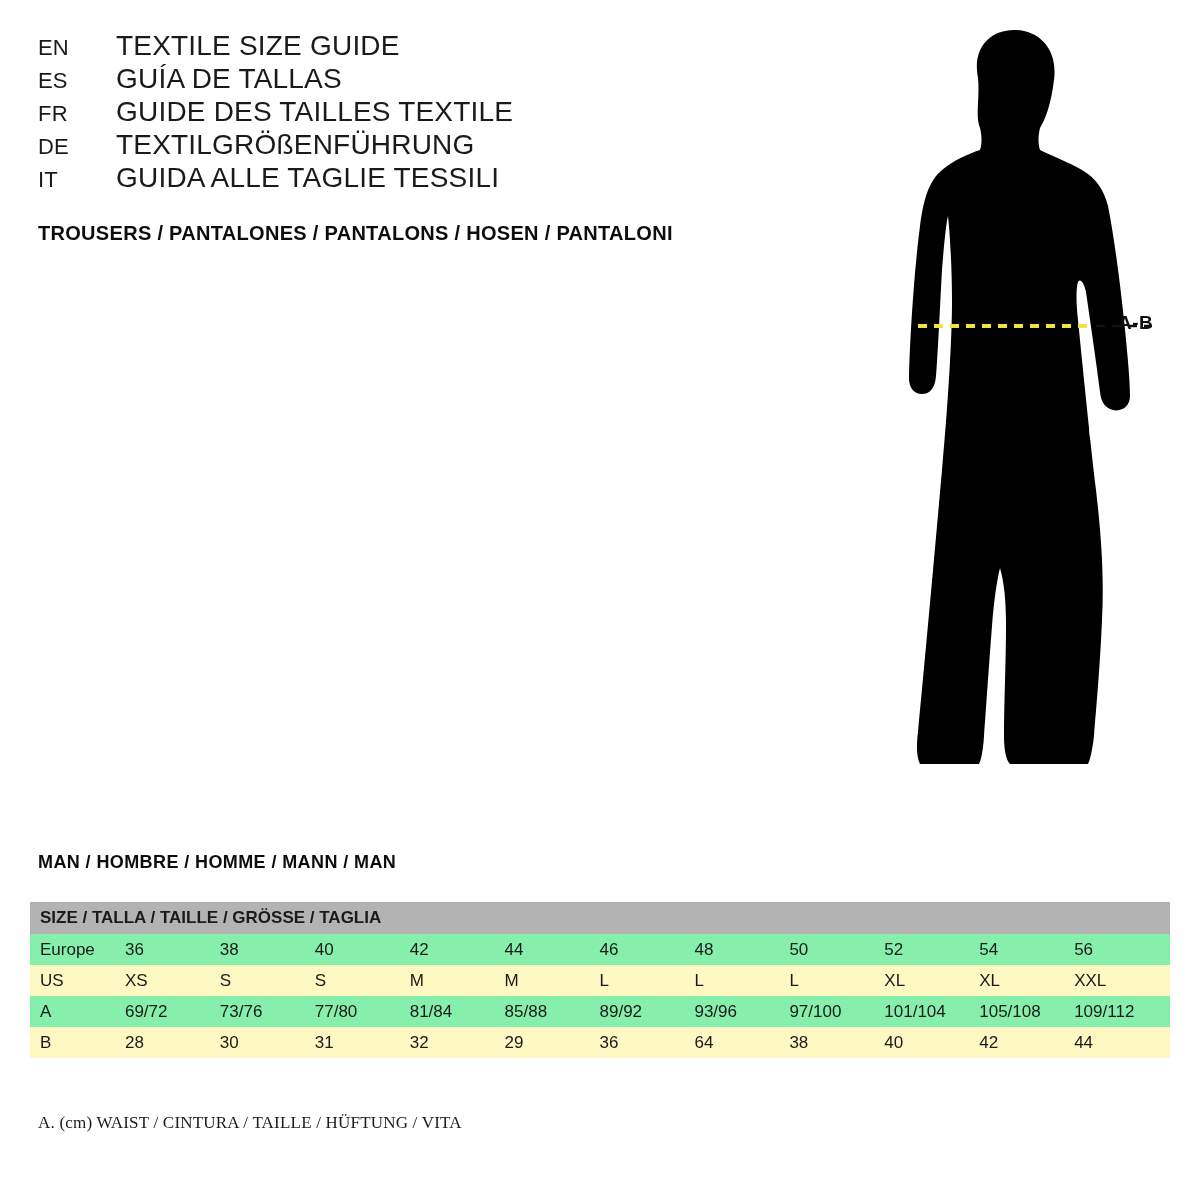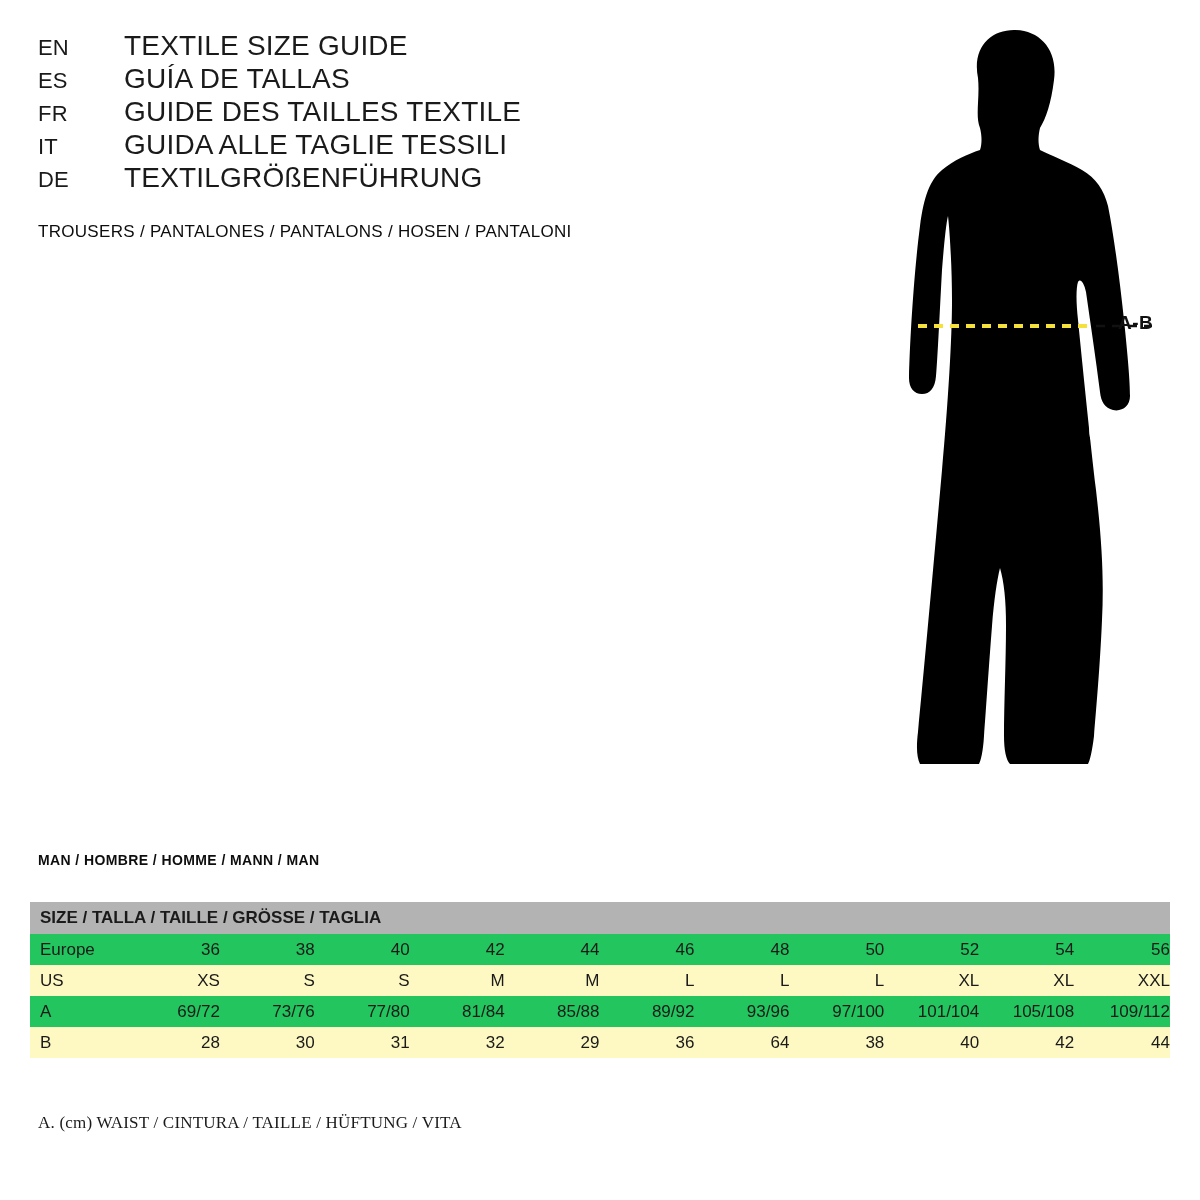--- a/index.html
+++ b/index.html
@@ -20,39 +20,38 @@
   .lang-block {
     position: absolute;
     left: 38px;
     top: 30px;
     width: 760px;
   }
   .lang-row {
     display: flex;
     align-items: baseline;
     height: 33px;
-    gap: 8px;
   }
   .lang-code {
     width: 78px;
     font-size: 22px;
     letter-spacing: 0.2px;
     color: #1a1a1a;
   }
   .lang-text {
     font-size: 28px;
     letter-spacing: 0.2px;
     color: #1a1a1a;
   }
   .garment-line {
     position: absolute;
     left: 38px;
     top: 222px;
-    font-size: 17px;
-    font-weight: normal;
+    font-size: 20px;
+    font-weight: bold;
     letter-spacing: 0.3px;
     color: #0d0d0d;
   }
 
   
   .figure-area {
     position: absolute;
     left: 800px;
     top: 20px;
     width: 400px;
@@ -68,21 +67,21 @@
     color: #111111;
     letter-spacing: 0.5px;
     font-weight: bold;
   }
 
   
   .man-title {
     position: absolute;
     left: 38px;
     top: 852px;
-    font-size: 14px;
+    font-size: 18px;
     font-weight: bold;
     letter-spacing: 0.4px;
     color: #0d0d0d;
   }
 
   .table-wrap {
     position: absolute;
     left: 30px;
     top: 902px;
     width: 1140px;
@@ -90,36 +89,36 @@
   table.size-table {
     border-collapse: collapse;
     width: 1140px;
     table-layout: fixed;
   }
   table.size-table td {
     height: 31px;
     font-size: 17px;
     color: #1a1a1a;
     padding: 0;
-    text-align: right;
+    text-align: left;
     vertical-align: middle;
   }
   table.size-table td.rowlabel {
     text-align: left;
     padding-left: 10px;
     width: 175px;
   }
   tr.header-row td {
     background: #b3b3b3;
     font-weight: bold;
     font-size: 17px;
     color: #1a1a1a;
     height: 32px;
   }
-  tr.shade td { background: #22c55e; }
+  tr.shade td { background: #86efac; }
   tr.plain td { background: #fef9c3; }
 
   .footnotes {
     position: absolute;
     left: 38px;
     top: 1108px;
     font-family: Liberation Serif, serif;
   }
   .footnote {
     font-size: 17px;
@@ -138,26 +137,26 @@
   </div>
   <div class="lang-row">
     <span class="lang-code">ES</span>
     <span class="lang-text">GUÍA DE TALLAS</span>
   </div>
   <div class="lang-row">
     <span class="lang-code">FR</span>
     <span class="lang-text">GUIDE DES TAILLES TEXTILE</span>
   </div>
   <div class="lang-row">
+    <span class="lang-code">DE</span>
+    <span class="lang-text">TEXTILGRÖßENFÜHRUNG</span>
+  </div>
+  <div class="lang-row">
     <span class="lang-code">IT</span>
     <span class="lang-text">GUIDA ALLE TAGLIE TESSILI</span>
-  </div>
-  <div class="lang-row">
-    <span class="lang-code">DE</span>
-    <span class="lang-text">TEXTILGRÖßENFÜHRUNG</span>
   </div>
 </div>
 
 <div class="garment-line">TROUSERS / PANTALONES / PANTALONS / HOSEN / PANTALONI</div>
 
 <div class="figure-area">
   <svg width="400" height="790" viewBox="0 0 400 790" xmlns="http://www.w3.org/2000/svg">
 
     <path fill="#000000" d="
       M 178,58

